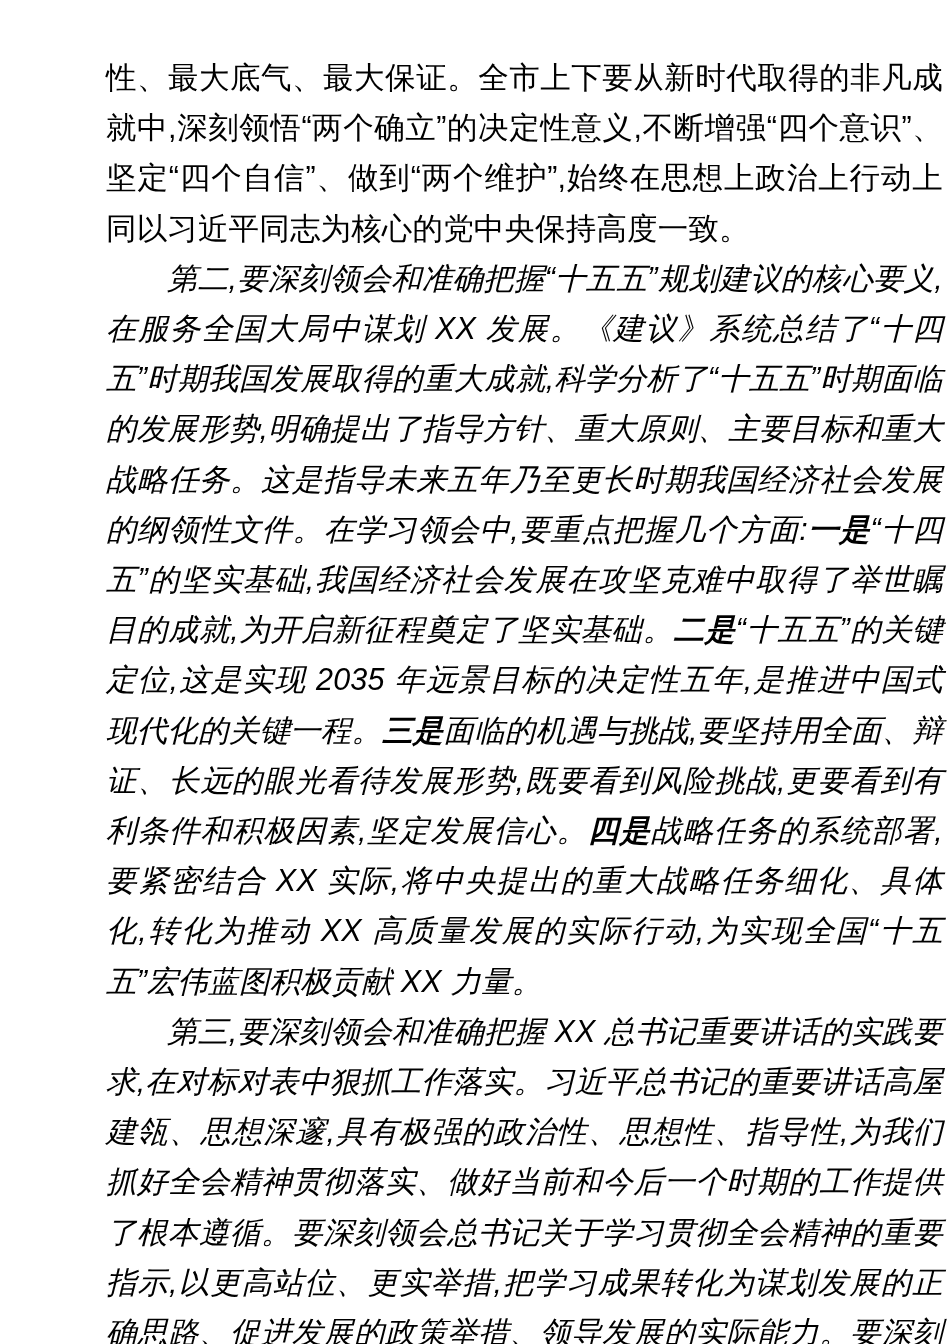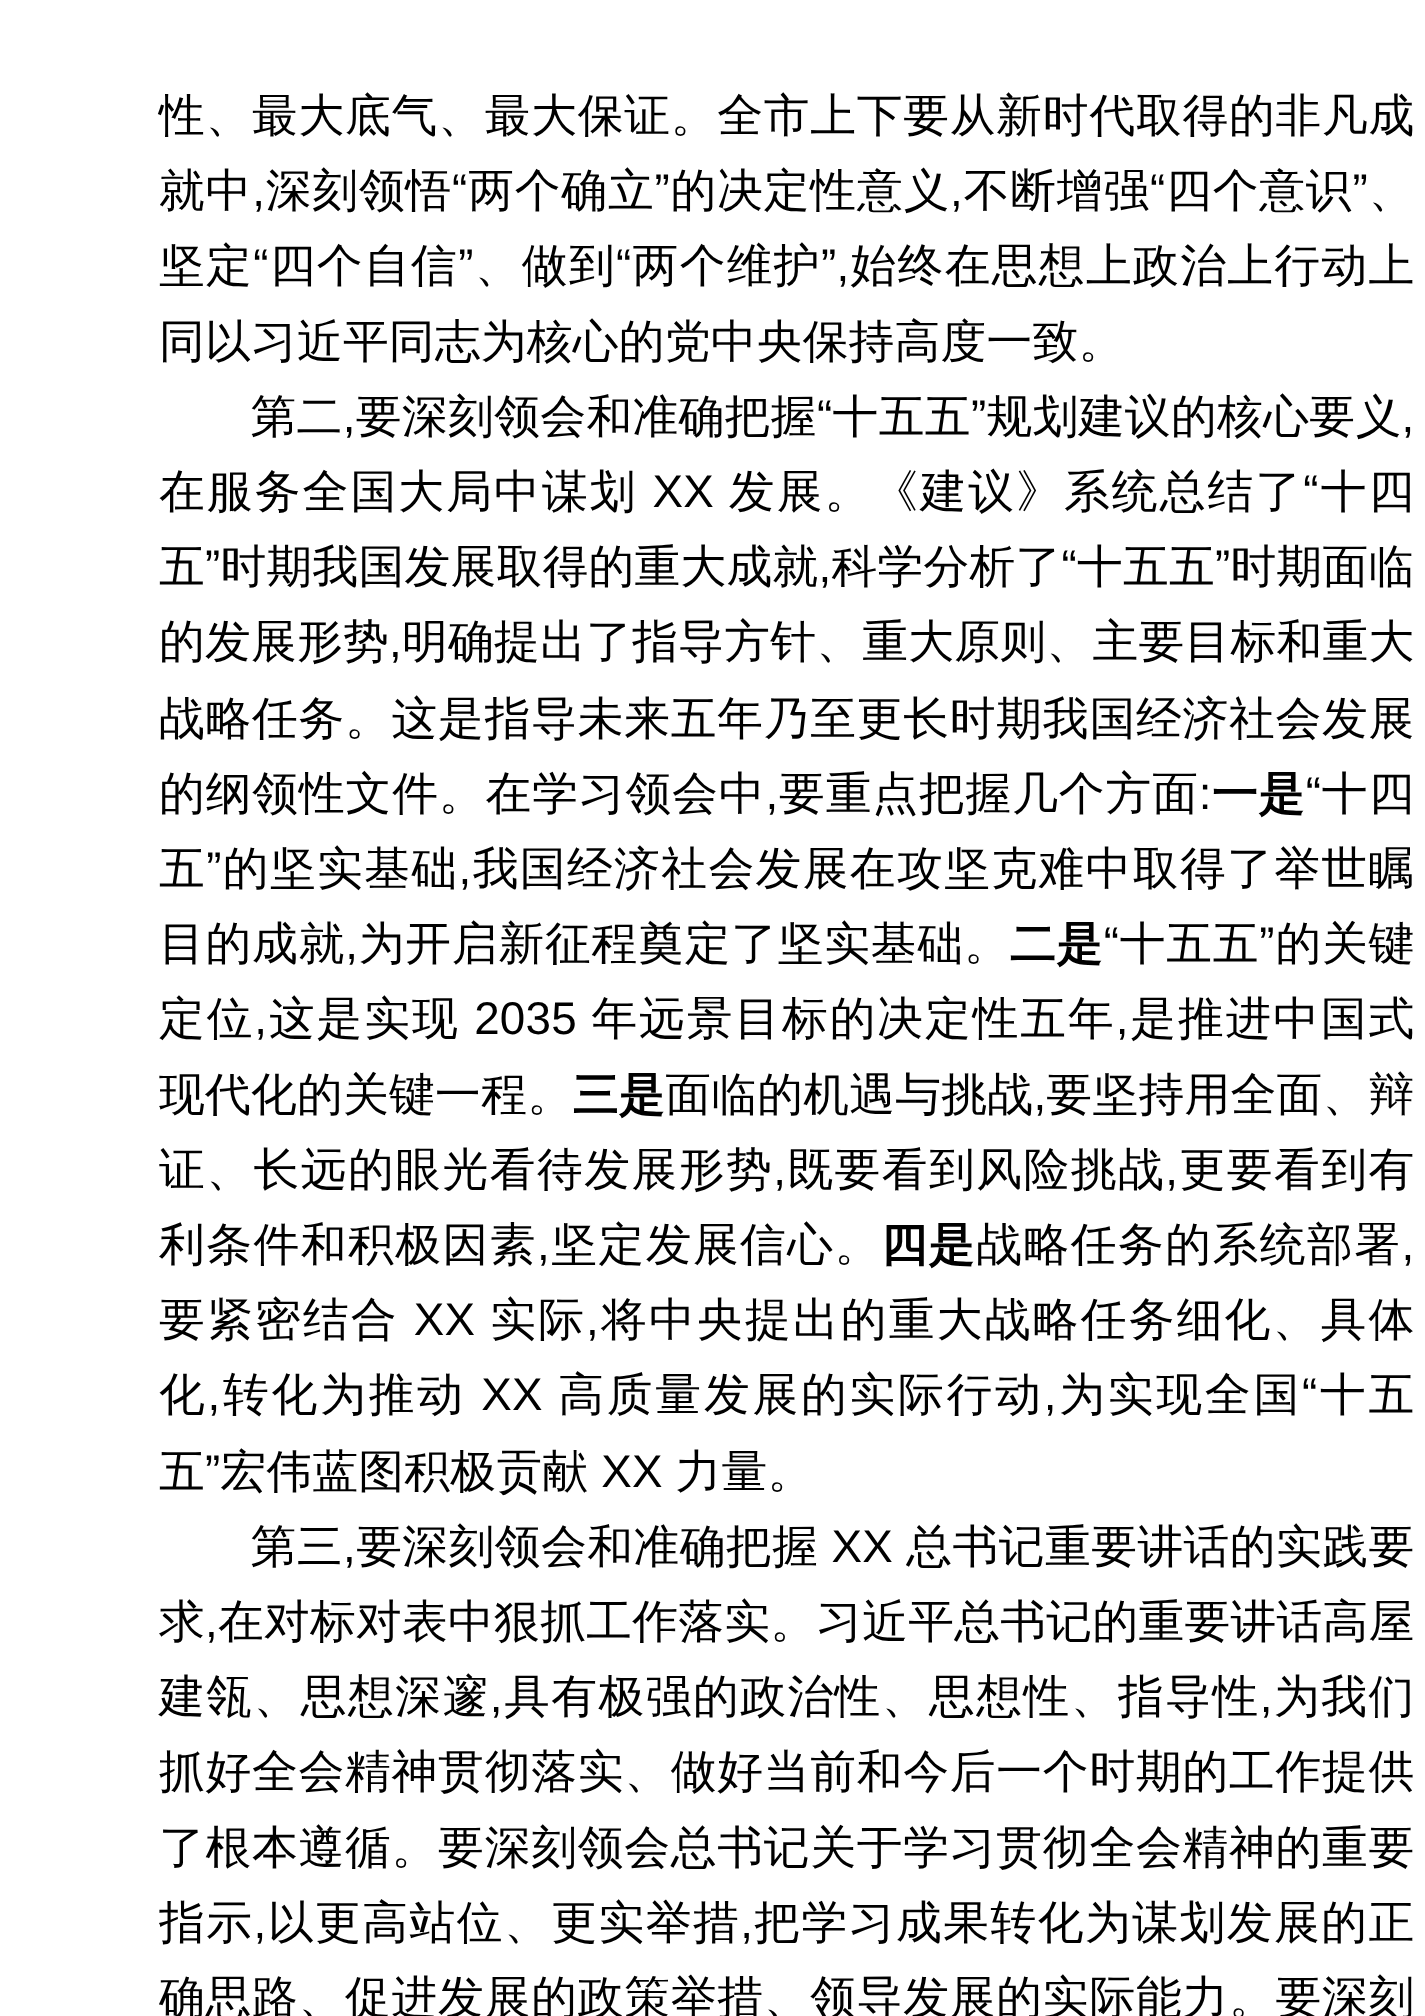--- a/index.html
+++ b/index.html
@@ -32,20 +32,21 @@
     line-height: 50.2px;
     text-align: justify;
     text-justify: inter-character;
     text-align-last: left;
     letter-spacing: 0.15px;
     word-break: break-all;
     white-space: normal;
   }
   .para.indent {
     text-indent: 2em;
+    font-style: italic;
   }
   .para .b {
     font-weight: bold;
   }
   
   .para + .para {
     margin-top: 0;
   }
 </style>
 </head>

